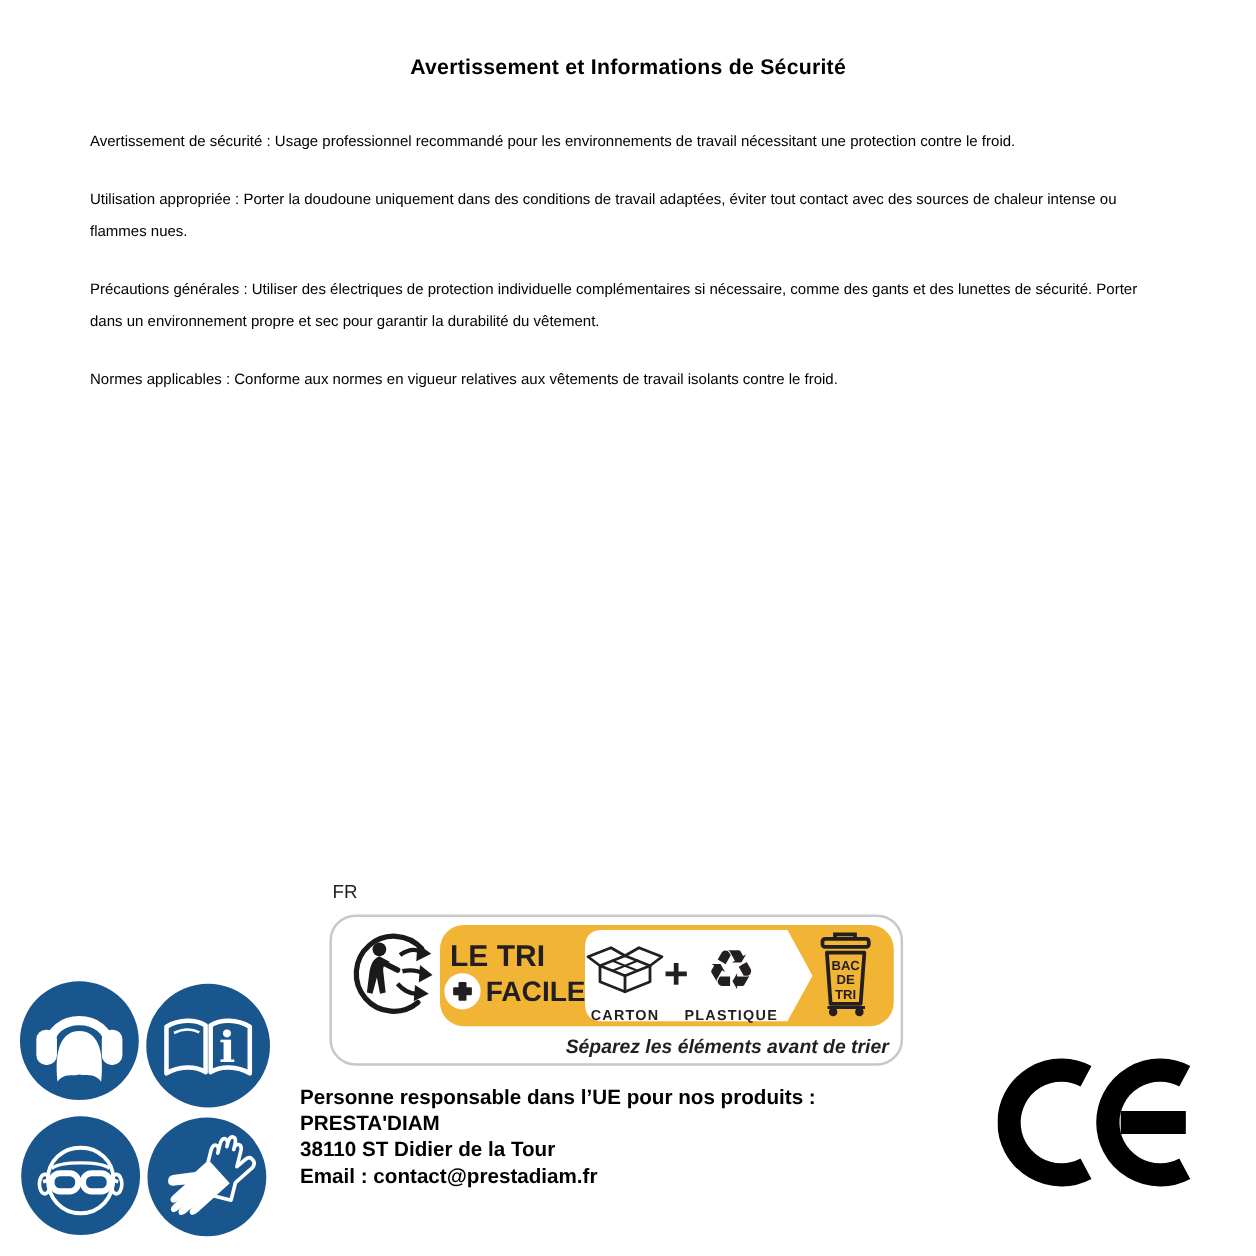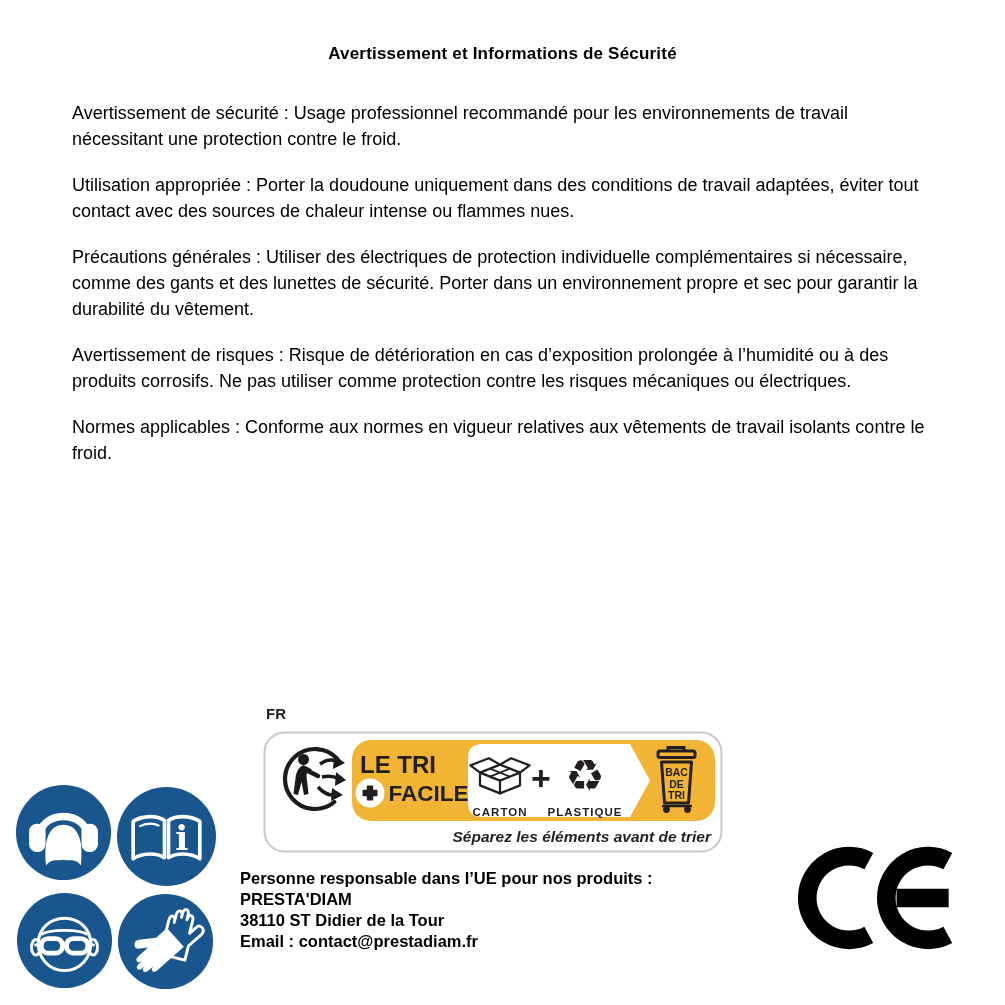--- a/index.html
+++ b/index.html
@@ -7,34 +7,34 @@
     width:1005px;height:1005px;position:relative;overflow:hidden;
     background:#fff;color:#000;
     font-family:"Liberation Sans",sans-serif;
   }
   .title{
     padding-top:44px;text-align:center;
     font-size:17px;font-weight:bold;letter-spacing:.2px;
   }
   .paragraphs{
     margin:36px 66px 0 72px;
-    font-size:18px;line-height:26px;
+    font-size:12px;line-height:26px;
   }
   .paragraphs p{margin:0 0 20px 0;}
 
   
   .picto{position:absolute;}
   .picto-bg{fill:var(--blue,#1A568E);}
   .pw{stroke:#fff;fill:none;}
   .pf{fill:#fff;}
 
   
   .fr-label{
     position:absolute;left:266px;top:705px;
-    font-size:15px;font-weight:bold;color:var(--dark,#231F20);
+    font-size:15px;font-weight:normal;color:var(--dark,#231F20);
   }
   .infotri{position:absolute;left:263px;top:731px;}
   .yl{fill:var(--yellow,#F1B434);}
   .dk{fill:var(--dark,#231F20);}
   .dks{stroke:var(--dark,#231F20);fill:none;}
   .blk{fill:#1a1a1a;}
   .blks{stroke:#1a1a1a;fill:none;}
   .it-head{font-family:"Liberation Sans",sans-serif;font-weight:bold;fill:var(--dark,#231F20);}
   .it-label{font-family:"Liberation Sans",sans-serif;font-weight:bold;fill:var(--dark,#231F20);letter-spacing:1px;}
   .it-instruction{font-family:"Liberation Sans",sans-serif;font-style:italic;font-weight:bold;fill:var(--dark,#231F20);}
@@ -51,21 +51,20 @@
 </style>
 </head>
 <body>
 
 <div class="title">Avertissement et Informations de Sécurité</div>
 
 <div class="paragraphs">
   <p>Avertissement de sécurité : Usage professionnel recommandé pour les environnements de travail nécessitant une protection contre le froid.</p>
   <p>Utilisation appropriée : Porter la doudoune uniquement dans des conditions de travail adaptées, éviter tout contact avec des sources de chaleur intense ou flammes nues.</p>
   <p>Précautions générales : Utiliser des électriques de protection individuelle complémentaires si nécessaire, comme des gants et des lunettes de sécurité. Porter dans un environnement propre et sec pour garantir la durabilité du vêtement.</p>
-  <p>Avertissement de risques : Risque de détérioration en cas d’exposition prolongée à l’humidité ou à des produits corrosifs. Ne pas utiliser comme protection contre les risques mécaniques ou électriques.</p>
   <p>Normes applicables : Conforme aux normes en vigueur relatives aux vêtements de travail isolants contre le froid.</p>
 </div>
 
 <svg class="picto" style="left:15px;top:784px" width="97" height="97" viewBox="0 0 100 100">
   <circle class="picto-bg" cx="50" cy="50" r="49"></circle>
   <path class="pw" d="M25 56 C25 26 75 26 75 56" stroke-width="7.5"></path>
   <rect class="pf" x="14.5" y="41" width="17" height="29" rx="8"></rect>
   <rect class="pf" x="68.5" y="41" width="17" height="29" rx="8"></rect>
   <path class="pf" d="M32 84 C29 56 36 42 50 42 C64 42 71 56 68 84 C62 76 56 80 50 78 C44 80 38 76 32 84 Z"></path>
 </svg>

